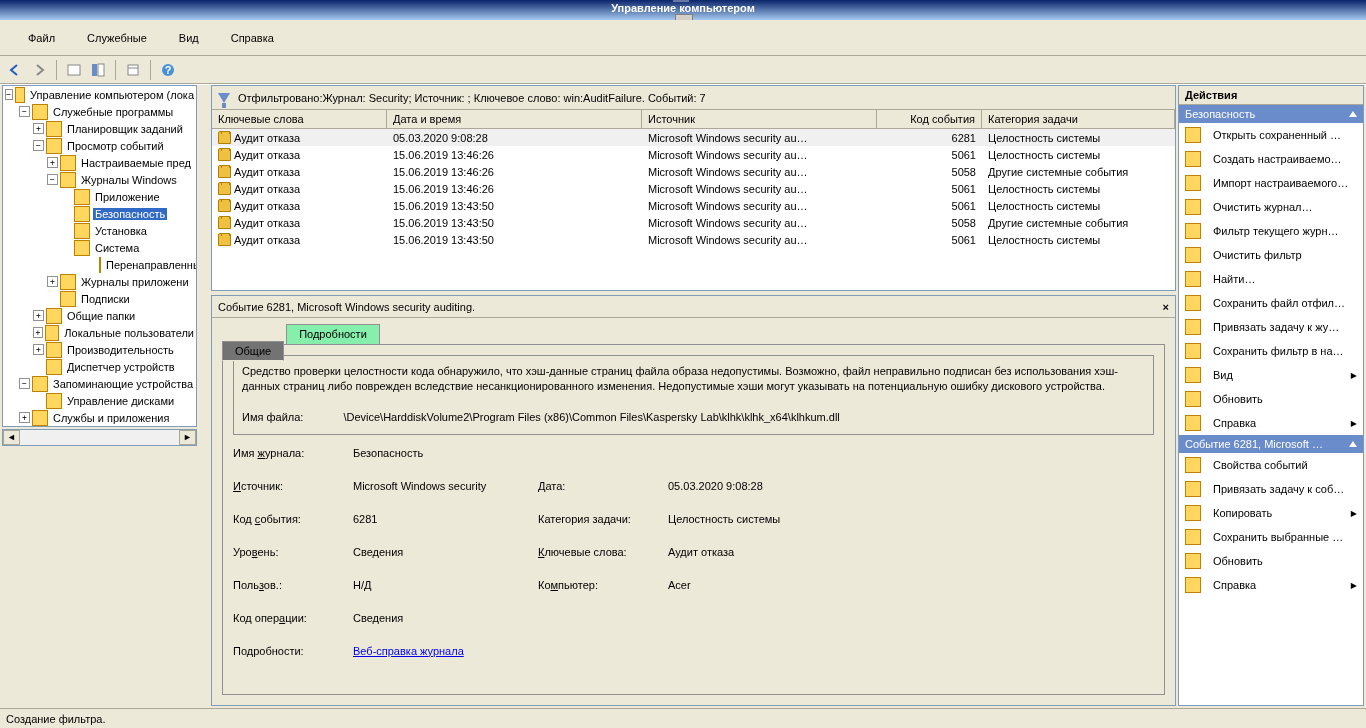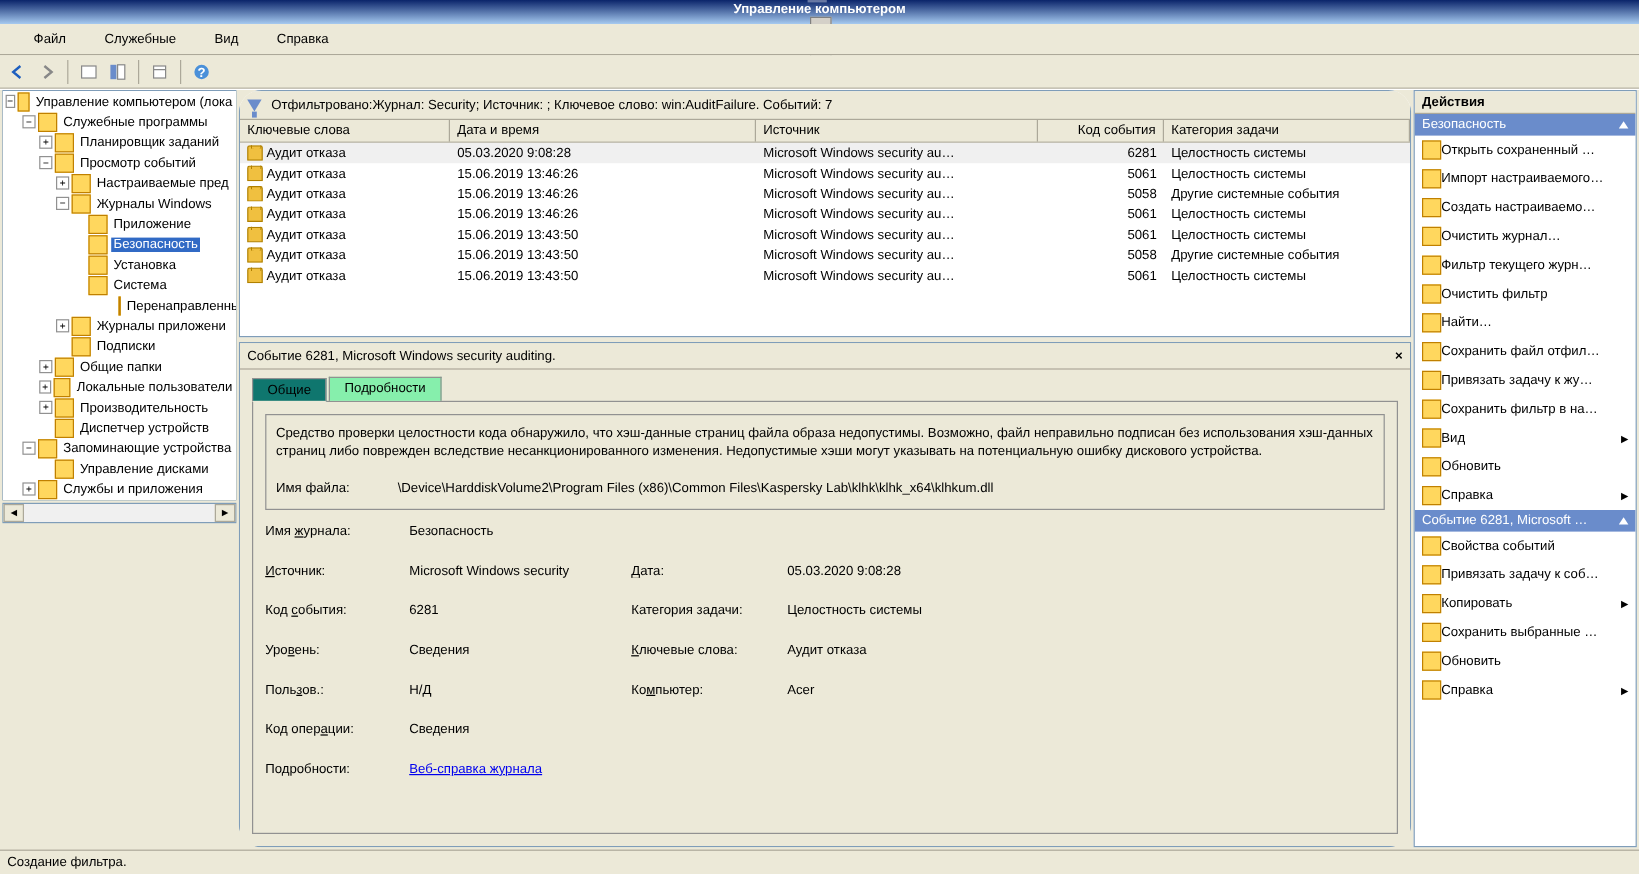--- a/index.html
+++ b/index.html
@@ -5,69 +5,69 @@
 * { box-sizing: border-box; margin: 0; padding: 0; font-family: Tahoma, "Segoe UI", sans-serif; font-size: 11px; }
 body { background: #ece9d8; width: 1366px; height: 728px; overflow: hidden; display: flex; flex-direction: column; }
 
 
 .titlebar { height: 20px; background: linear-gradient(#0a246a, #a6caf0); color: #fff; display: flex; align-items: center; padding: 0 2px; flex-direction: column; }
 .titlebar .icon { width: 16px; height: 16px; margin-right: 4px; background:#fff2; border:1px solid #fff4; }
 .titlebar .title { flex: 1; font-weight: bold; }
 .titlebar .winbtn { width: 18px; height: 16px; background:#d4d0c8; border:1px solid #808080; color:#000; text-align:center; line-height:13px; margin-left:2px; font-family:Arial;font-size:10px; }
 
 
-.menubar { height: 26px; background:#ece9d8; border-bottom:1px solid #aca899; display:flex; align-items:center; padding:0 4px; gap:8px; }
+.menubar { height: 36px; background:#ece9d8; border-bottom:1px solid #aca899; display:flex; align-items:center; padding:0 4px; gap:8px; }
 .menubar span { padding:2px 6px; cursor:default; }
 .menubar .u { text-decoration: underline; }
 
 
 .toolbar { height: 28px; background:#ece9d8; border-bottom:1px solid #aca899; display:flex; align-items:center; padding:0 4px; gap:2px; }
 .tbtn { width:22px; height:22px; border:1px solid transparent; display:flex;align-items:center;justify-content:center; }
 .tsep { width:1px; height:20px; background:#aca899; margin:0 4px; }
 
 
 .main { flex:1; display:flex; overflow:hidden; border-top:1px solid #fff; }
 .tree-pane { width: 195px; background:#fff; border:1px solid #7f9db9; margin:0 2px 2px 2px; overflow:auto; }
 .tree-item { display:flex; align-items:center; height:17px; white-space:nowrap; padding-left:2px; cursor:default; }
 .tree-item .expander { width:11px; height:11px; border:1px solid #919191; display:flex;align-items:center;justify-content:center; font-size:8px; line-height:8px; color:#000; margin-right:2px; font-family:monospace; }
 .tree-item .expander.blank { border:none; }
 .tree-item .ticon { width:16px; height:16px; margin-right:3px; background:#ffd75e; border:1px solid #c08000; display:inline-block; }
 .tree-item.selected .tlabel { background:#316ac5; color:#fff; padding:0 2px; }
 .tree-item .tlabel { padding:0 2px; }
 
-.center { flex:1; display:flex; flex-direction:column; overflow:hidden; margin:0 2px 2px 0;border-radius:19px; }
+.center { flex:1; display:flex; flex-direction:column; overflow:hidden; margin:0 2px 2px 12px; }
 .event-pane { flex: 0 0 206px; border:1px solid #7f9db9; background:#fff; display:flex; flex-direction:column; }
 .filter-bar { height:24px; background:#ece9d8; border-bottom:1px solid #aca899; display:flex; align-items:center; padding:0 6px; gap:8px; }
 .event-table { flex:1; overflow:auto; }
 .event-header { display:flex; background:#ece9d8; border-bottom:1px solid #aca899; }
 .event-header div { border-right:1px solid #aca899; padding:3px 6px; }
 .event-row { display:flex; height:17px; align-items:center; }
 .event-row div { padding:0 6px; white-space:nowrap; overflow:hidden; }
 .event-row.selected { background:#f0f0f0; }
 .col-key { width:175px; display:flex; align-items:center; gap:3px; }
 .col-date { width:255px; }
 .col-src { width:235px; }
 .col-id { width:105px; text-align:right; }
 .col-cat { flex:1; }
 
 .detail-pane { flex:1; border:1px solid #7f9db9; background:#ece9d8; display:flex; flex-direction:column; margin-top:4px; }
 .detail-header { height:22px; background:#ece9d8; border-bottom:1px solid #aca899; display:flex; align-items:center; padding:0 6px; justify-content:space-between; }
 .tabs { display:flex; margin:6px 0 0 10px; }
 .tab { border:1px solid #919191; border-bottom:none; padding:3px 12px; background:#86efac; margin-right:2px; position:relative; }
-.tab.active { background:#0f766e; border-bottom:1px solid #ece9d8; top:1px; z-index:2; }
+.tab.active { background:#737373; border-bottom:1px solid #ece9d8; top:17px; z-index:2; }
 .tab-content { border:1px solid #919191; margin:0 10px 10px 10px; padding:10px; flex:1; background:#ece9d8; overflow:auto; }
 .msg-box { border:1px solid #919191; background:#ece9d8; padding:8px; line-height:1.4; margin-bottom:12px; }
 .props { display:grid; grid-template-columns: 120px 185px 130px 1fr; row-gap:21px; }
 .props .lbl { }
 .link { color:#0000ee; text-decoration:underline; cursor:pointer; }
 
 .actions-pane { width:186px; border:1px solid #7f9db9; background:#fff; margin:0 2px 2px 0; display:flex; flex-direction:column; overflow:auto; }
 .actions-title { background:#ece9d8; border-bottom:1px solid #aca899; padding:3px 6px; font-weight:bold; }
 .actions-section { background:#6a8ccb; color:#fff; padding:3px 6px; display:flex; justify-content:space-between; align-items:center; }
-.action-item { display:flex; align-items:center; padding:4px 6px; gap:0; cursor:default; }
+.action-item { display:flex; align-items:center; padding:4px 6px; gap:12px; cursor:default; }
 .aicon { width:16px; height:16px; background:#ffd75e; border:1px solid #c08000; flex-shrink:0; }
 .atext { flex:1; white-space:nowrap; overflow:hidden; text-overflow:ellipsis; }
 .arrow { font-size:8px; }
 
 .statusbar { height:20px; background:#ece9d8; border-top:1px solid #aca899; display:flex; align-items:center; padding:0 6px; }
 
 .hscroll { height:17px; background:#ece9d8; border:1px solid #7f9db9; margin:0 2px 2px 2px; display:flex; align-items:center; }
 .hscroll .sbtn { width:17px; height:15px; background:#ece9d8; border:1px solid #aca899; text-align:center; font-size:9px; line-height:13px; }
 .hscroll .strack { flex:1; background:#f0f0f0; height:15px; }
 
@@ -403,25 +403,25 @@
       <span>Безопасность</span>
       <span class="chev"></span>
     </div>
     <div id="actions1">
         <div class="action-item">
           <span class="aicon"></span>
           <span class="atext">Открыть сохраненный …</span>
         </div>
         <div class="action-item">
           <span class="aicon"></span>
+          <span class="atext">Создать настраиваемо…</span>
+        </div>
+        <div class="action-item">
+          <span class="aicon"></span>
           <span class="atext">Импорт настраиваемого…</span>
-        </div>
-        <div class="action-item">
-          <span class="aicon"></span>
-          <span class="atext">Создать настраиваемо…</span>
         </div>
         <div class="action-item">
           <span class="aicon"></span>
           <span class="atext">Очистить журнал…</span>
         </div>
         <div class="action-item">
           <span class="aicon"></span>
           <span class="atext">Фильтр текущего журн…</span>
         </div>
         <div class="action-item">

